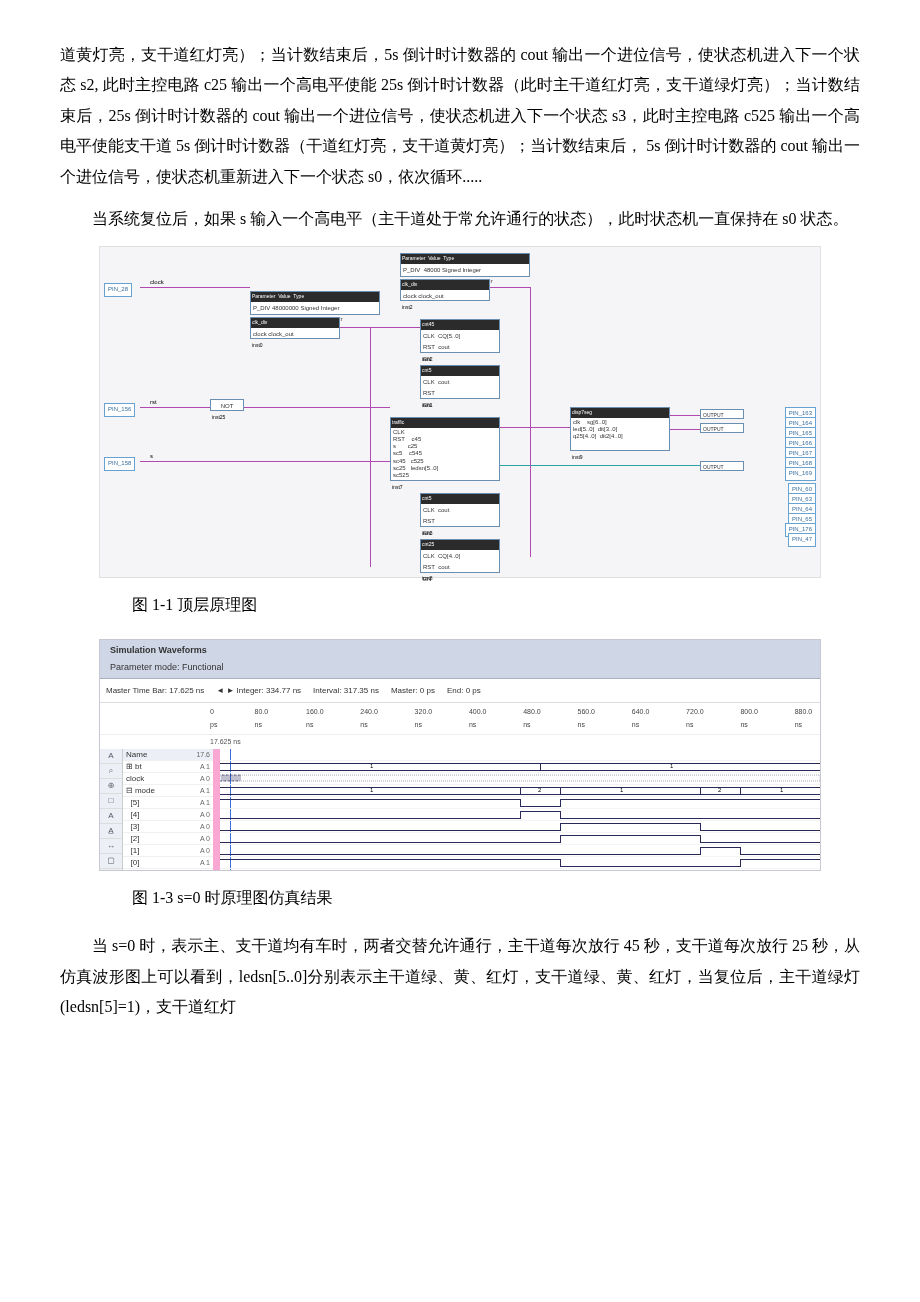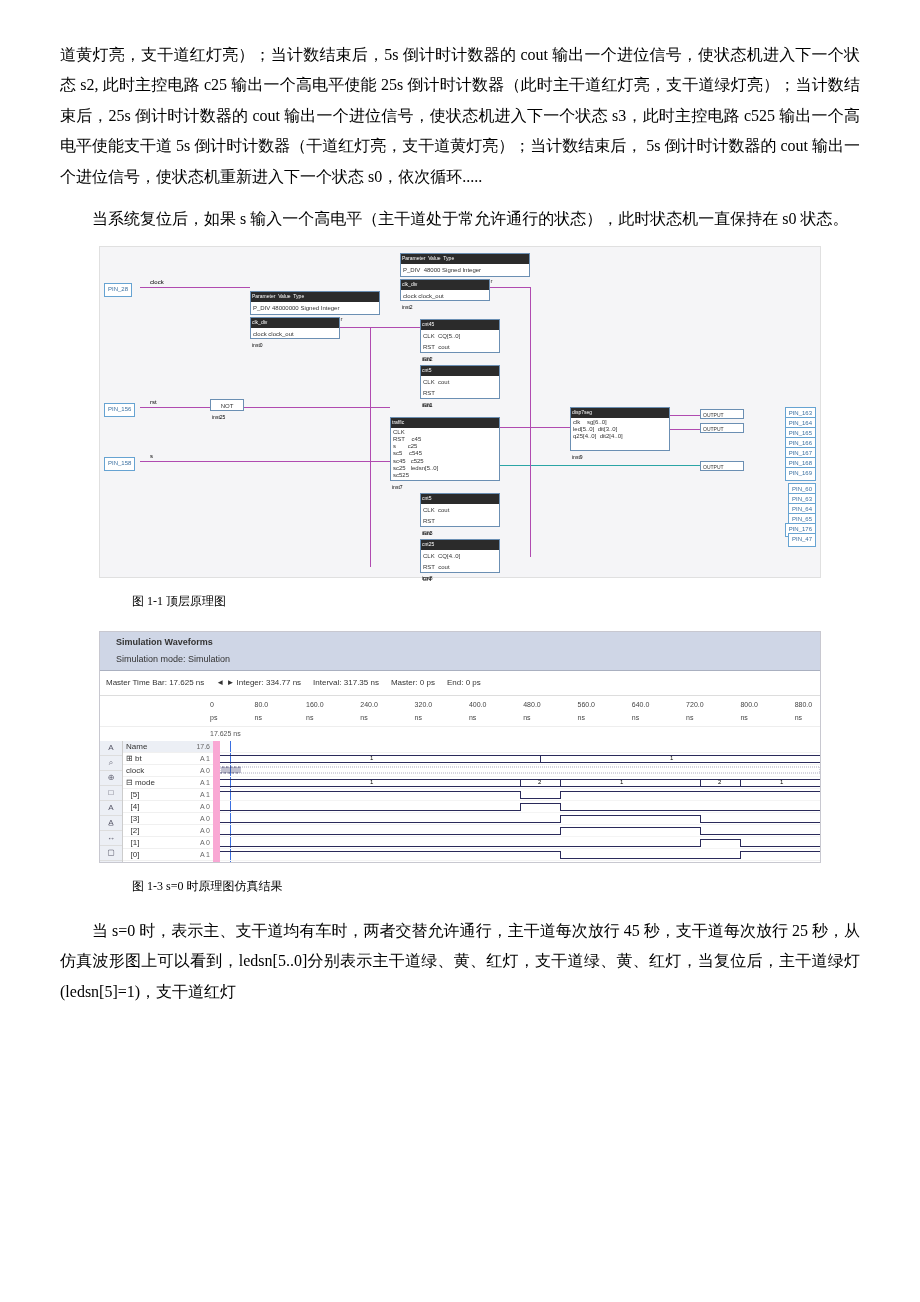--- a/index.html
+++ b/index.html
@@ -35,21 +35,21 @@
     width: 720px;
     height: 230px;
     margin: 0 auto;
     background: #fff;
     border: 1px solid #c8c8d0;
     position: relative;
     overflow: hidden;
   }
   .caption {
     margin: 8px 0 18px 72px;
-    font-size: 12px;
+    font-size: 16px;
   }
   .watermark {
     position: absolute;
     top: 60%;
     left: 50%;
     transform: translate(-50%, -50%);
     font-size: 44px;
     letter-spacing: 2px;
     color: #e9e9e9;
     font-family: Arial, sans-serif;
@@ -92,21 +92,21 @@
     position: absolute;
     width: 1px;
     background: #b04ab0;
   }
   .line-t { background: #2aa5a5; }
   
   .wave-header {
     background: #cfd6e6;
     font-size: 9px;
     font-family: Arial, sans-serif;
-    padding: 2px 16px;
+    padding: 2px 10px;
     border-bottom: 1px solid #aab0c0;
     color: #333;
   }
   .wave-top {
     font-size: 8px;
     font-family: Arial, sans-serif;
     padding: 4px 6px;
     color: #333;
     border-bottom: 1px solid #ddd;
     display: flex;
@@ -304,21 +304,21 @@
     <div class="line-h" style="left:390px; top:40px; width:40px;"></div>
 
   </div>
 </div>
 <div class="caption">图 1-1 顶层原理图</div>
 
 <div class="figure">
   <div class="figure-wave">
     <div class="wave-header">
       <b>Simulation Waveforms</b><br>
-      <span>Simulation mode: Simulation</span>
+      <span>Parameter mode: Functional</span>
     </div>
     <div class="wave-top">
       <span><span>Master Time Bar:</span> <span>17.625 ns</span></span>
       <span>◄ ► <span>Integer:</span> <span>334.77 ns</span></span>
       <span><span>Interval:</span> <span>317.35 ns</span></span>
       <span><span>Master:</span> <span>0 ps</span></span>
       <span><span>End:</span> <span>0 ps</span></span>
     </div>
     <div class="wave-times">
       <span>0 ps</span>

